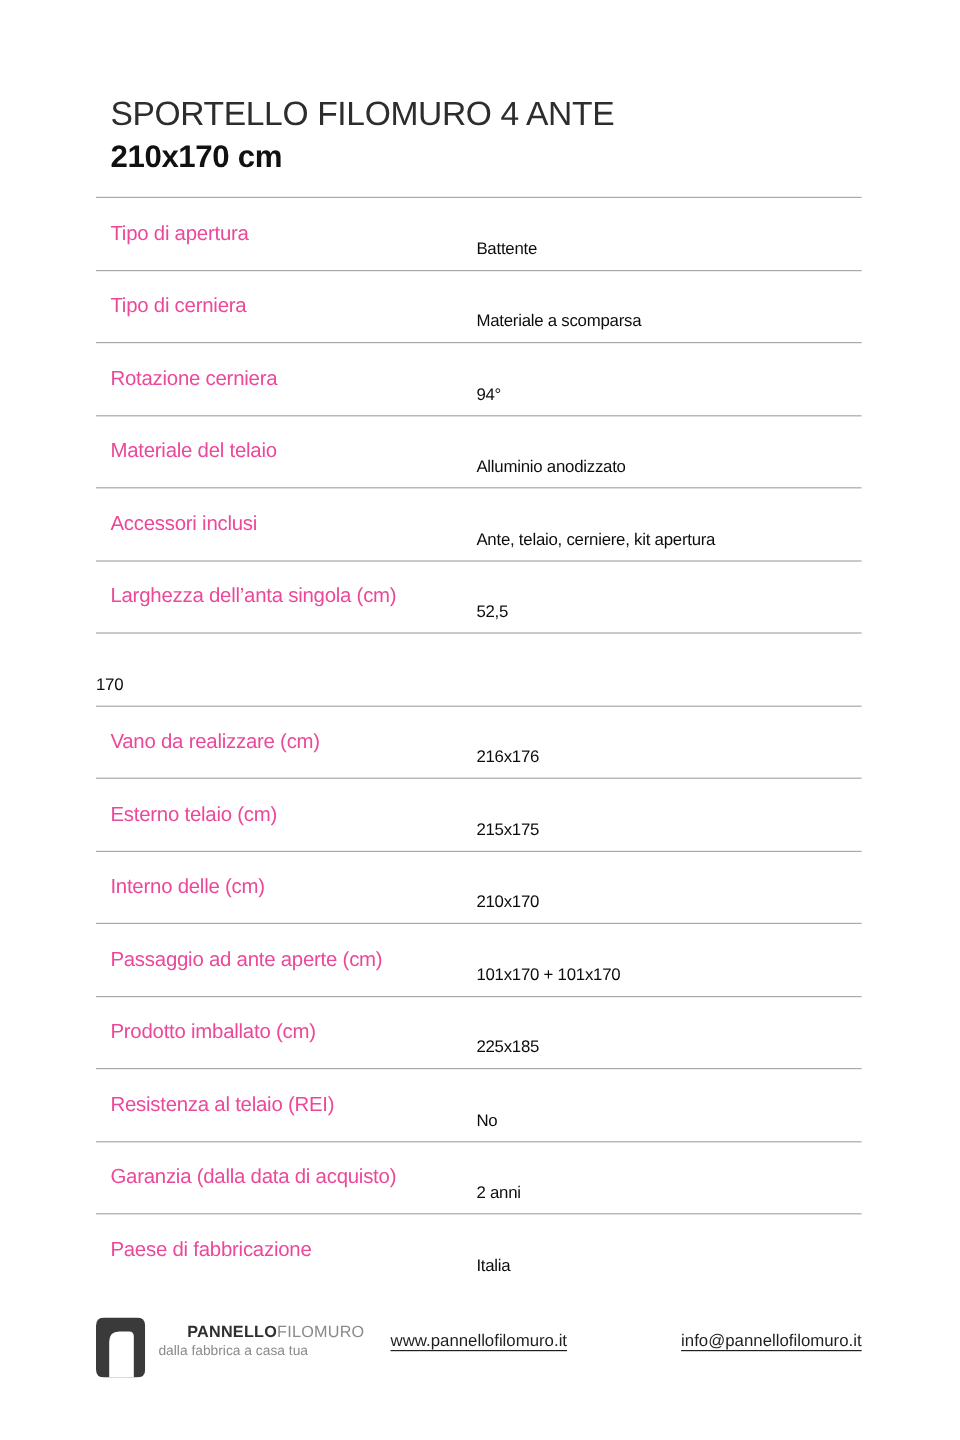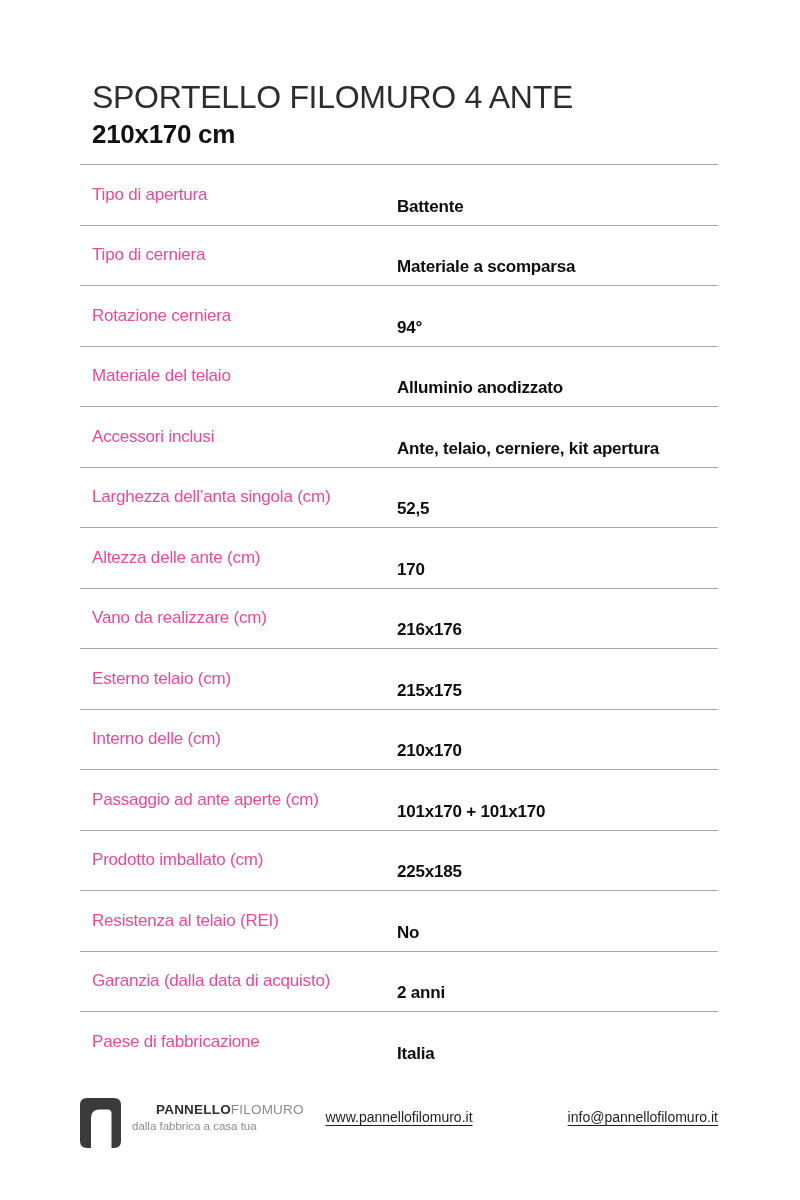--- a/index.html
+++ b/index.html
@@ -9,21 +9,21 @@
     width: 800px;
     height: 1200px;
     background: #ffffff;
     font-family: "Liberation Sans", "DejaVu Sans", sans-serif;
     overflow: hidden;
   }
 
   
   .title-block { position: absolute; left: 92px; top: 78px; }
   .title-line1 {
-    font-size: 32px;
+    font-size: 28px;
     font-weight: 400;
     color: #2d2d2d;
     letter-spacing: -0.3px;
     line-height: 1.2;
   }
   .title-line2 {
     font-size: 26px;
     font-weight: 700;
     color: #111111;
     letter-spacing: -0.3px;
@@ -42,22 +42,22 @@
     width: 317px;
     padding-left: 12px;
     font-size: 17px;
     font-weight: 400;
     color: #ec4899;
     letter-spacing: -0.2px;
     flex-shrink: 0;
   }
   .spec-value {
     flex: 1;
-    font-size: 17px;
-    font-weight: 700;
+    font-size: 14px;
+    font-weight: 400;
     color: #0d0d0d;
     letter-spacing: -0.2px;
     margin-top: 24px;
   }
 
   
   .footer { position: absolute; left: 80px; top: 1096px; width: 638px; height: 60px; }
   .brand { position: absolute; left: 0; top: 2px; display: flex; align-items: flex-start; }
   .brand-mark { display: block; flex-shrink: 0; }
   .brand-text { margin-left: 11px; padding-top: 4px; }
@@ -107,21 +107,20 @@
       </div>
       <div class="spec-row">
         <div class="spec-label">Accessori inclusi</div>
         <div class="spec-value">Ante, telaio, cerniere, kit apertura</div>
       </div>
       <div class="spec-row">
         <div class="spec-label">Larghezza dell’anta singola (cm)</div>
         <div class="spec-value">52,5</div>
       </div>
       <div class="spec-row">
-        <div class="spec-label">Altezza delle ante (cm)</div>
         <div class="spec-value">170</div>
       </div>
       <div class="spec-row">
         <div class="spec-label">Vano da realizzare (cm)</div>
         <div class="spec-value">216x176</div>
       </div>
       <div class="spec-row">
         <div class="spec-label">Esterno telaio (cm)</div>
         <div class="spec-value">215x175</div>
       </div>

